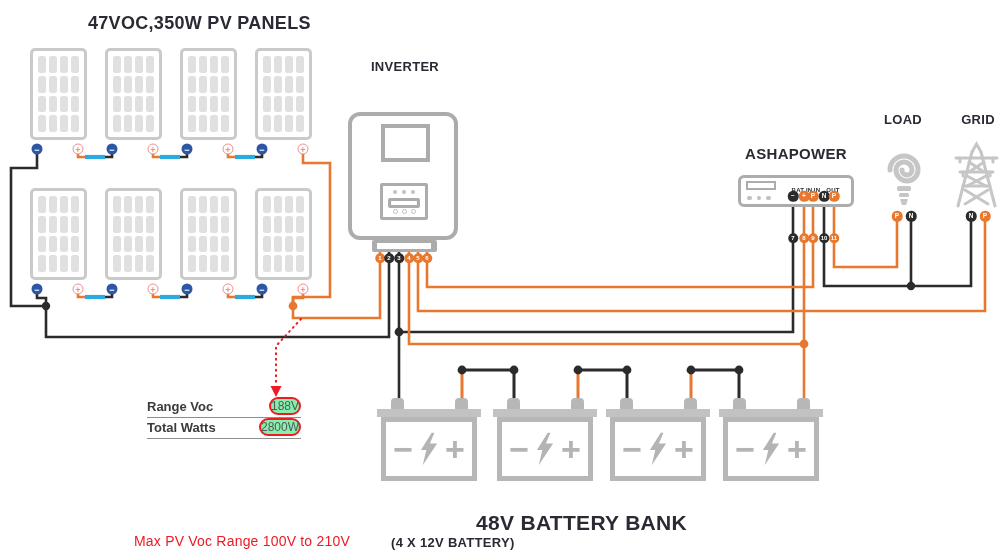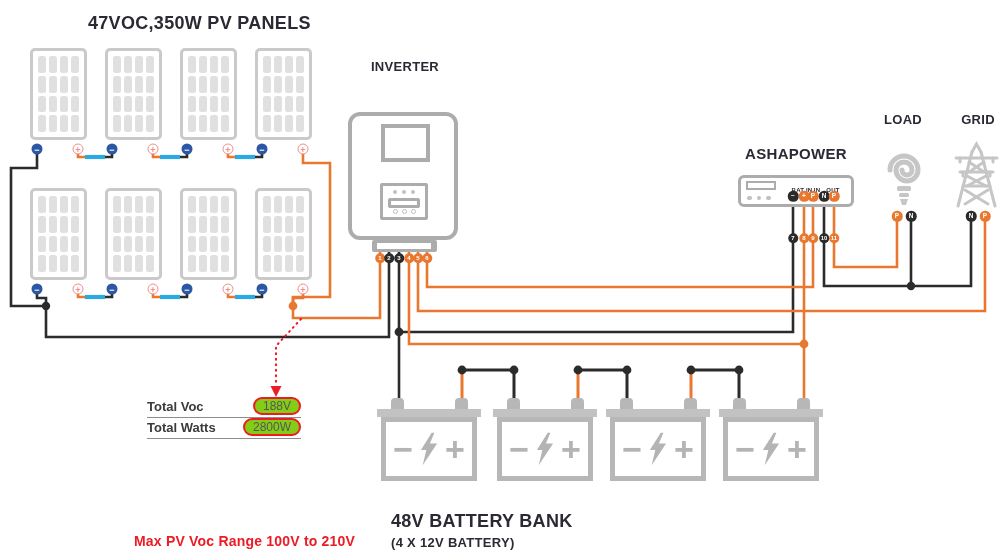--- a/index.html
+++ b/index.html
@@ -57,23 +57,23 @@
   .lid{position:absolute;left:0;top:11px;width:104px;height:8px;background:#C2C2C2;}
   .bbody{position:absolute;left:4px;top:19px;width:96px;height:64px;box-sizing:border-box;border:5px solid #B7B7B7;
          background:#fff;display:flex;align-items:center;justify-content:center;gap:7px;}
   .bsym{color:#B4B4B4;font-weight:bold;font-size:34px;line-height:0;}
   .bolt{flex:none;}
   
   .readings{position:absolute;left:147px;top:397px;width:154px;}
   .rrow{display:flex;justify-content:space-between;align-items:center;border-bottom:1.6px solid #8D8D8D;
         padding:0 0 2px;height:18px;}
   .rlabel{font-weight:bold;font-size:13px;color:#3B3B3E;}
-  .rvalue{border:2px solid var(--red,#EC1B24);border-radius:9px;padding:0 8px;font-size:12px;
-          color:var(--value_text,#55565A);background:#84cc16;line-height:14px;}
-  .note{color:var(--red,#EC1B24);font-weight:bold;font-size:14px;letter-spacing:.2px;}
+  .rvalue{border:2px solid var(--red,#EC1B24);border-radius:9px;padding:0 0;font-size:12px;
+          color:var(--value_text,#55565A);background:#86efac;line-height:14px;}
+  .note{color:var(--red,#EC1B24);font-weight:normal;font-size:14px;letter-spacing:.2px;}
 </style>
 </head>
 <body>
 
 <div id="canvas">
 
   <svg class="abs" style="left:0;top:0;" width="1001" height="560" viewBox="0 0 1001 560">
 
     <polyline class="wk" points="37,152 37,168 11,168 11,306 46,306 46,337 389,337 389,252"></polyline>
     <polyline class="wk" points="37,292 37,298 46,298 46,308"></polyline>
@@ -387,31 +387,31 @@
       <span class="bsym">−</span>
       <svg class="bolt" width="18" height="34" viewBox="0 0 20 36">
           <polygon points="13,0 1,19 7,19 3,36 19,12 11,12 16,0" fill="#B4B4B4"></polygon>
         </svg>
       <span class="bsym">+</span>
     </div>
   </div>
 
   <div class="readings">
     <div class="rrow">
-      <span class="rlabel">Total Voc</span>
+      <span class="rlabel">Range Voc</span>
       <span class="rvalue">188V</span>
     </div>
     <div class="rrow">
       <span class="rlabel">Total Watts</span>
       <span class="rvalue">2800W</span>
     </div>
   </div>
 
   <div class="abs note" style="left:134px;top:533px;">Max PV Voc Range 100V to 210V</div>
-  <div class="abs ttl" style="left:391px;top:511px;width:288px;text-align:left;font-size:18px;">48V BATTERY BANK</div>
+  <div class="abs ttl" style="left:399px;top:511px;width:288px;text-align:right;font-size:21px;">48V BATTERY BANK</div>
   <div class="abs ttl" style="left:391px;top:535px;width:288px;text-align:left;font-size:13px;">(4 X 12V BATTERY)</div>
 
 <div class="tc pv minus" style="left: 37px; top: 149px;">−</div>
     <div class="tc pv minus" style="left: 112px; top: 149px;">−</div>
     <div class="tc pv minus" style="left: 187px; top: 149px;">−</div>
     <div class="tc pv minus" style="left: 262px; top: 149px;">−</div>
     <div class="tc pv plus" style="left: 78px; top: 149px;">+</div>
     <div class="tc pv plus" style="left: 153px; top: 149px;">+</div>
     <div class="tc pv plus" style="left: 228px; top: 149px;">+</div>
     <div class="tc pv plus" style="left: 303px; top: 149px;">+</div>

